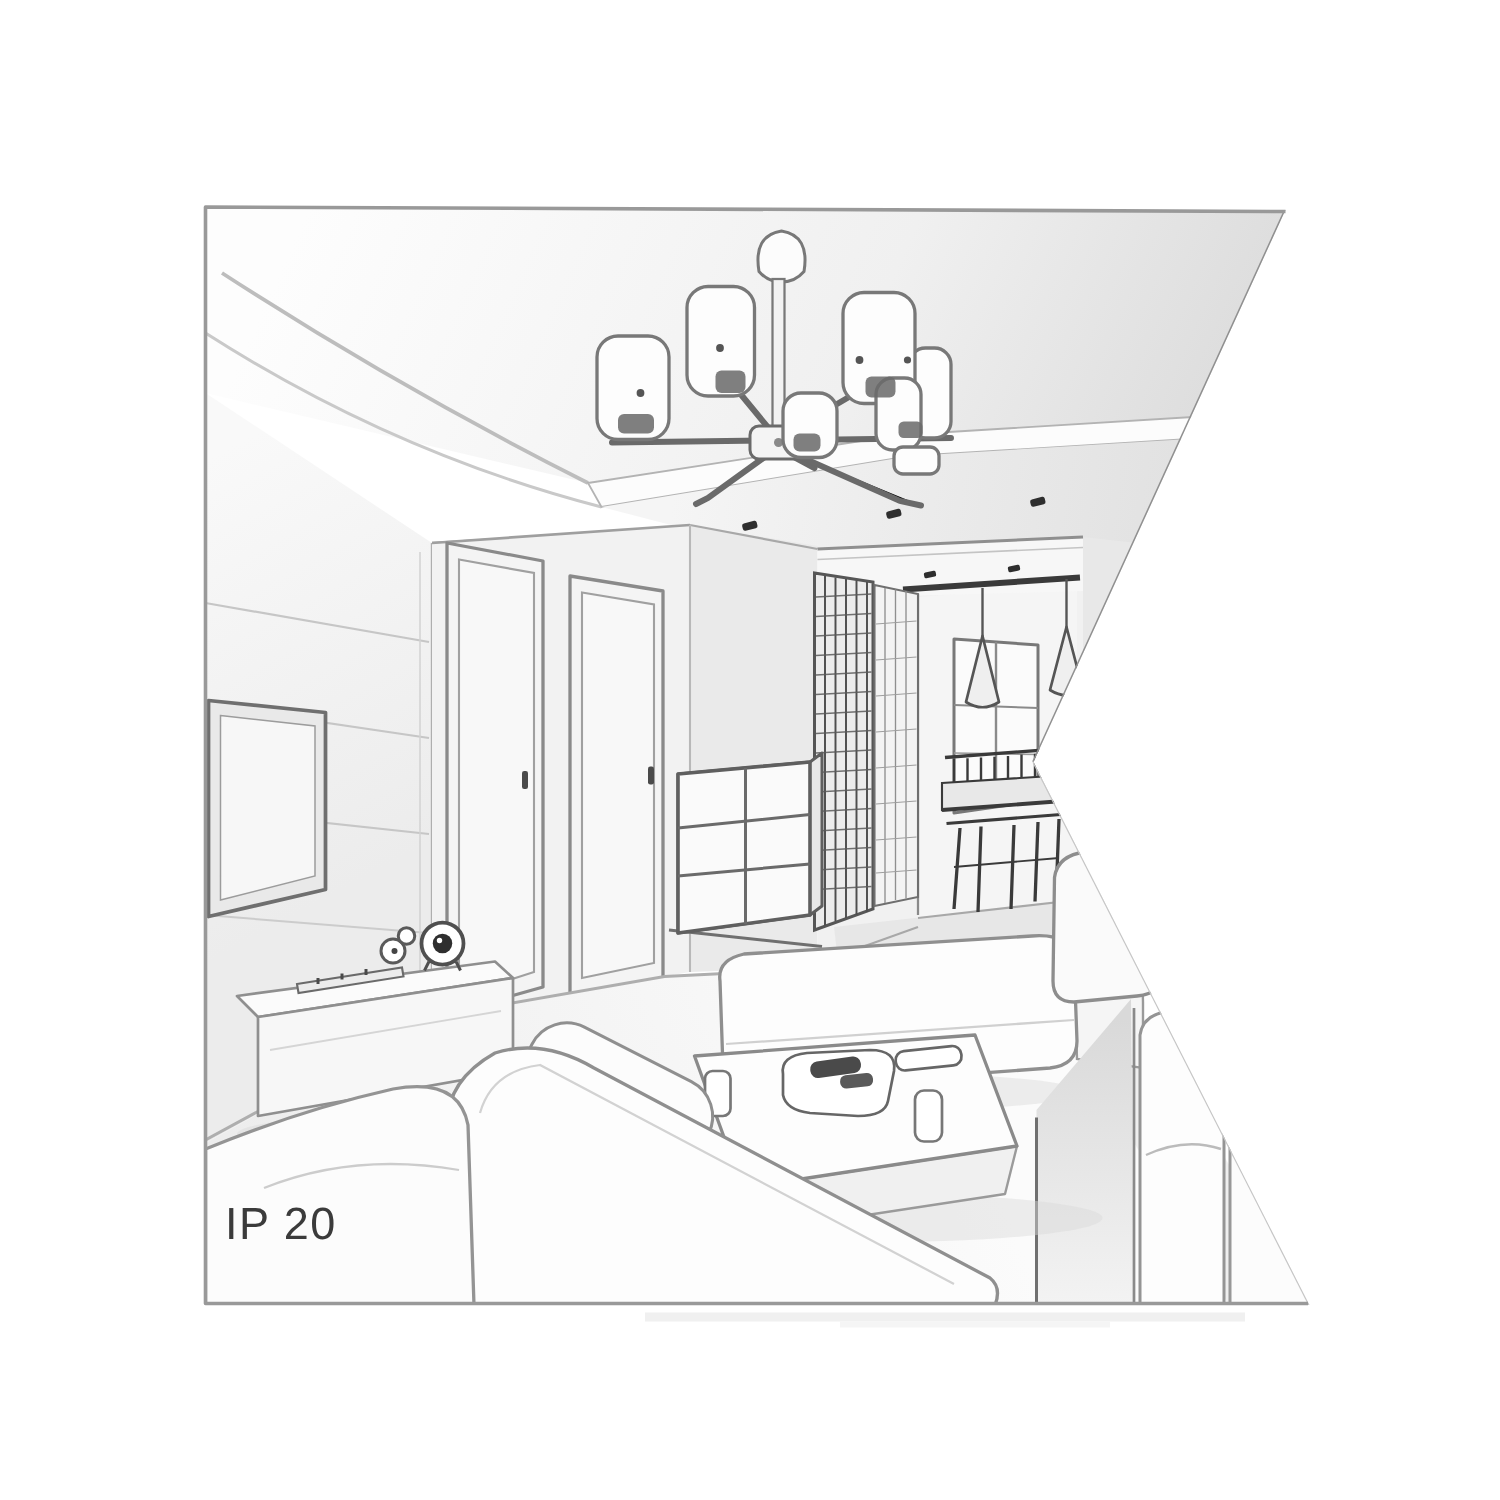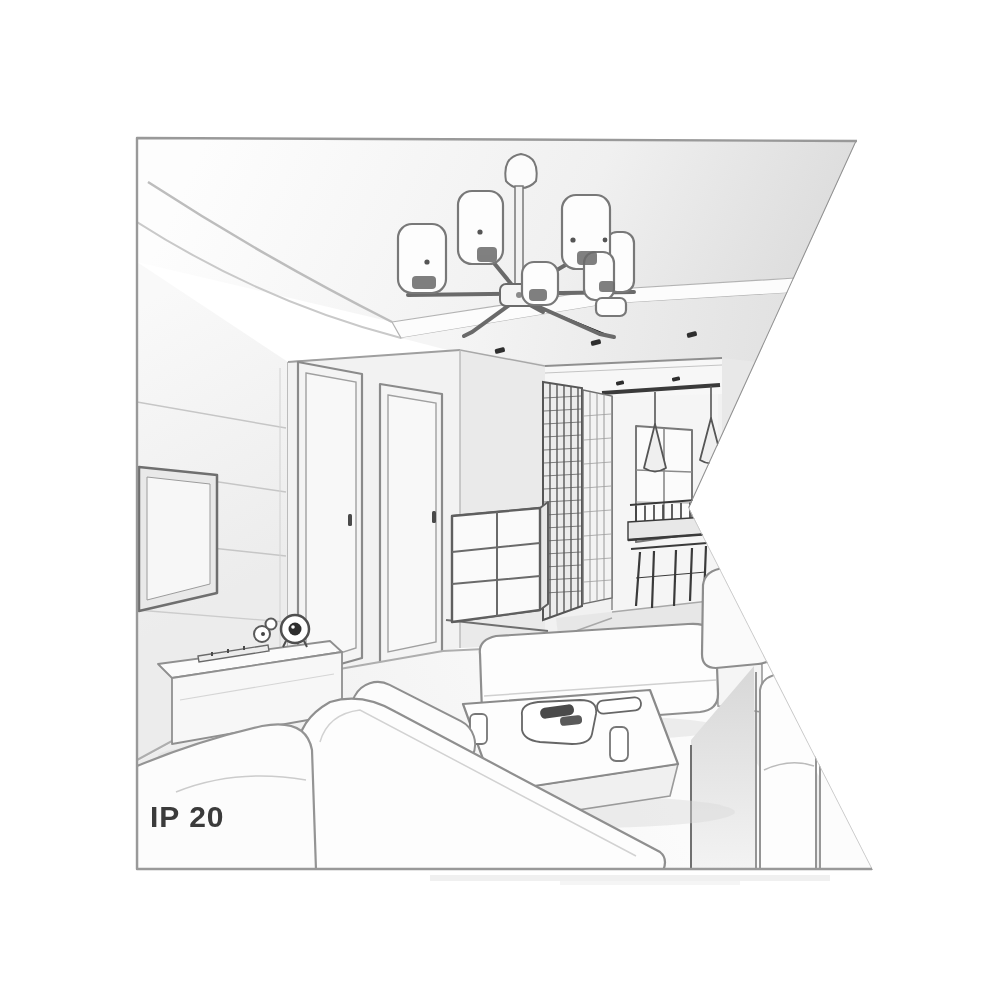--- a/index.html
+++ b/index.html
@@ -1,20 +1,20 @@
 <!DOCTYPE html>
 <html><head>
 <meta charset="utf-8">
 <style>
   html,body{margin:0;padding:0;background:#ffffff;}
   .stage{position:relative;width:1000px;height:1000px;background:#ffffff;overflow:hidden;
          font-family:"Liberation Sans", sans-serif;}
   .stage svg{position:absolute;left:0;top:0;}
   .ip-label{position:absolute;left:150px;top:800px;font-size:30px;line-height:34px;
-            color:#3b3b3b;letter-spacing:1px;font-weight:700;}
+            color:#3b3b3b;letter-spacing:1px;font-weight:400;}
 </style>
 </head>
 <body>
 
 <div class="stage">
 <svg width="1000" height="1000" viewBox="0 0 1000 1000">
   <defs>
     <clipPath id="frameClip">
       <path d="M137,137 L857,140 L689,508 L873,870 L137,870 Z"></path>
     </clipPath>

